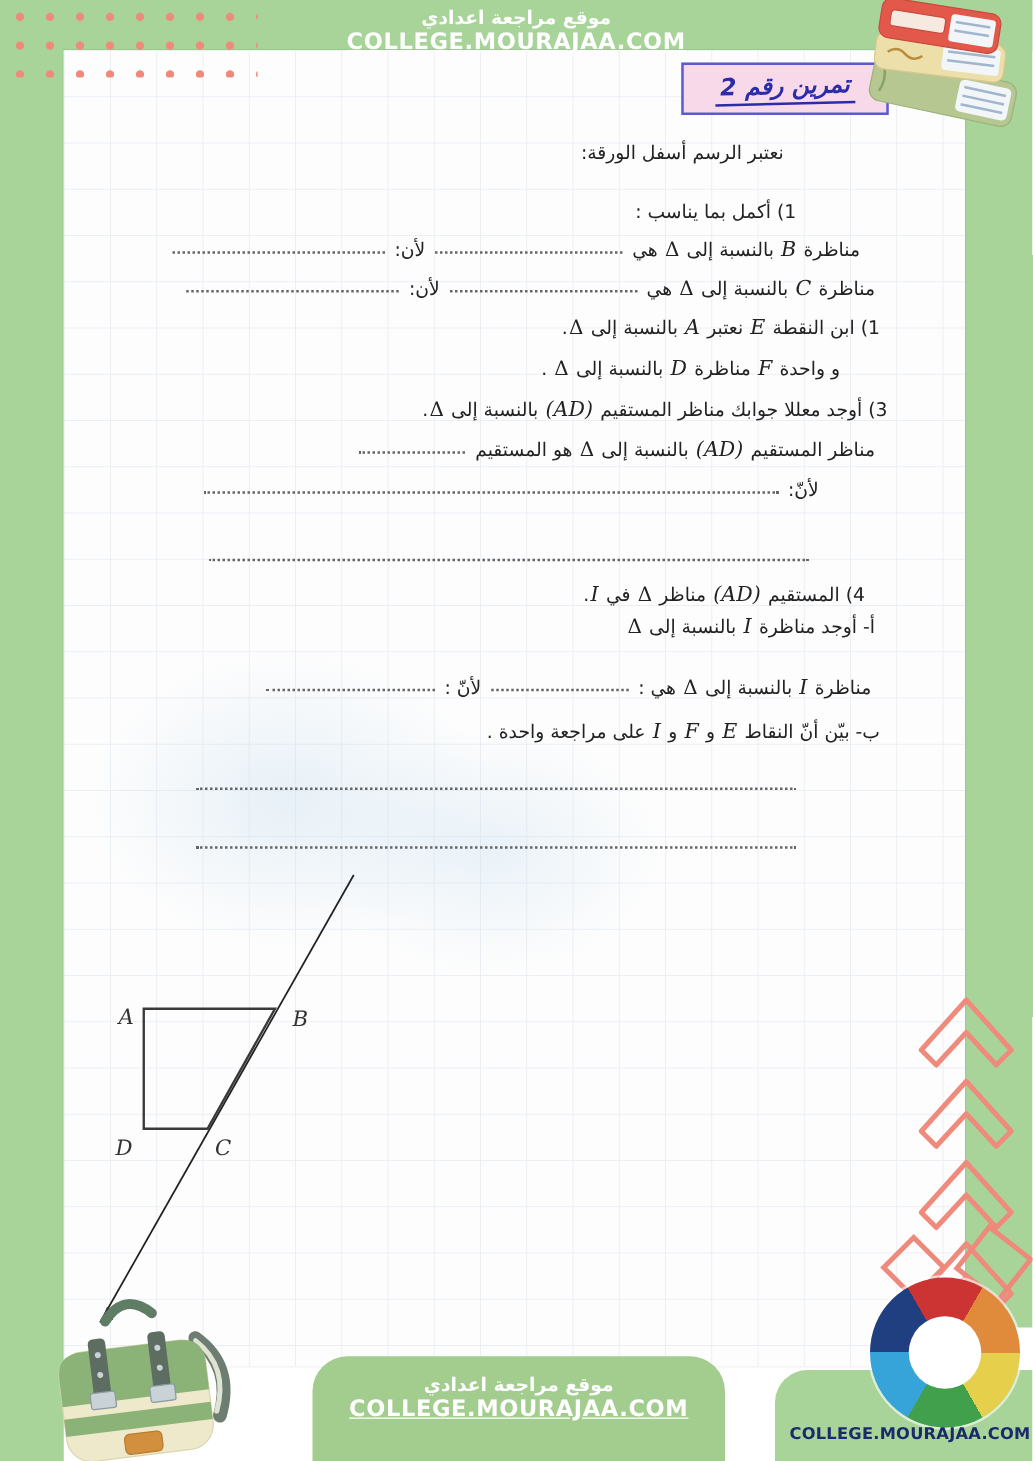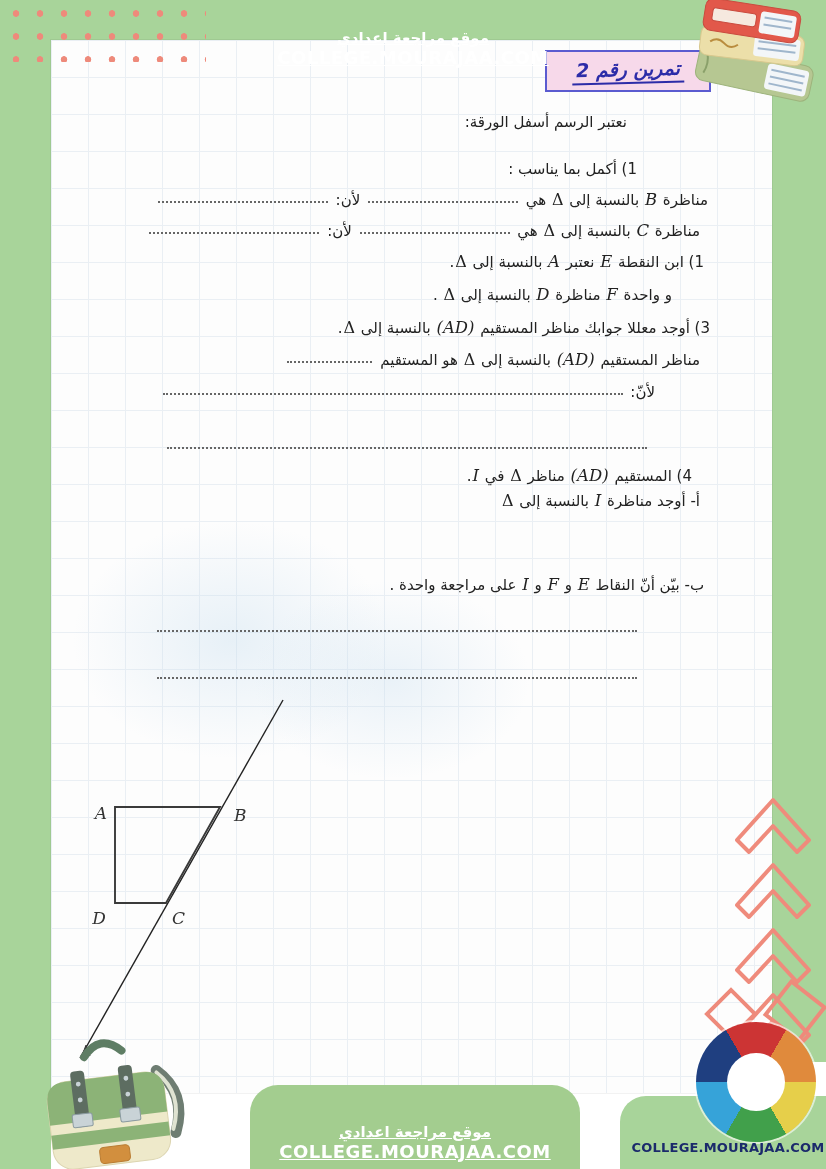--- a/index.html
+++ b/index.html
@@ -6,21 +6,21 @@
   .stage{position:relative;width:826px;height:1169px;background:#ffffff;overflow:hidden;
          font-family:"DejaVu Sans",sans-serif;}
   
   .bg-top{position:absolute;left:0;top:0;width:826px;height:41px;background:#a8d49a;}
   .bg-left{position:absolute;left:0;top:0;width:51px;height:1169px;background:#a8d49a;}
   .bg-right{position:absolute;left:772px;top:0;width:54px;height:1062px;background:#a8d49a;}
   .bg-corner-br{position:absolute;left:620px;top:1096px;width:206px;height:73px;background:#a8d49a;border-radius:26px 0 0 0;}
   
   .site-banner{position:absolute;left:0;width:826px;text-align:center;color:#fff;z-index:8;}
   .hdr{top:5px;}
-  .banner-l1{font-size:15px;font-weight:bold;text-decoration:underline;margin-top:24px;}
+  .banner-l1{font-size:15px;font-weight:bold;}
   .banner-l2{font-size:18px;font-weight:bold;text-decoration:underline;letter-spacing:.5px;}
   .footer-tab{position:absolute;left:250px;top:1085px;width:330px;height:84px;background:#a3cd8f;
               border-radius:28px 28px 0 0;z-index:6;}
   .footer-tab .inner{padding-top:14px;text-align:center;color:#fff;}
   
   .paper{position:absolute;left:51px;top:40px;width:721px;height:1053px;background:#fdfdfd;
          box-shadow:0 0 0 1px rgba(0,0,0,.05);z-index:2;
          background-image:linear-gradient(#eaeff4 1px,transparent 1px),linear-gradient(90deg,#eaeff4 1px,transparent 1px);
          background-size:37px 37px;}
   .smudge{position:absolute;border-radius:50%;pointer-events:none;}
@@ -29,21 +29,21 @@
   
   .title-box{position:absolute;left:494px;top:10px;width:162px;height:38px;background:#f7d9ea;
              border:2px solid #5b5bd0;display:flex;align-items:center;justify-content:center;z-index:3;}
   .title-box span{font-size:19px;font-weight:bold;font-style:italic;color:#2c2ca8;
                   border-bottom:2px solid #2c2ca8;transform:rotate(-1.5deg);padding:0 4px 2px;}
   
   .wsline{position:absolute;direction:rtl;font-size:15px;color:#222;white-space:nowrap;line-height:1.25;}
   .wsline .math{font-family:"DejaVu Serif",serif;font-style:italic;font-size:16.5px;padding:0 1px;}
   .wsline .sym{font-family:"DejaVu Serif",serif;font-size:16px;padding:0 1px;}
   .wsline .dots{display:inline-block;height:4px;border-bottom:2px dotted #666;vertical-align:2px;margin:0 3px;}
-  .l0{top:73px;right:145px}.l1{top:120px;right:135px}.l2{top:150px;right:64px}.l3{top:181px;right:72px}
+  .l0{top:73px;right:145px}.l1{top:120px;right:135px}.l2{top:150px;right:84px}.l3{top:181px;right:72px}
   .l4{top:212px;right:68px}.l5{top:245px;right:100px}.l6{top:278px;right:62px}.l7{top:310px;right:72px}
   .l8{top:343px;right:117px}.l9{top:397px;right:122px}.l10{top:426px;right:80px}.l11{top:451px;right:72px}
   .l12{top:500px;right:75px}.l13{top:535px;right:68px}.l14{top:580px;right:132px}.l15{top:627px;right:132px}
   
   .fig{position:absolute;left:0;top:0;width:721px;height:1053px;pointer-events:none;}
   .fig text{font-family:"DejaVu Serif",serif;font-style:italic;font-size:17px;fill:#333;}
   .fig text.delta{font-style:normal;font-size:14px;}
   
   .dot-grid{position:absolute;left:0;top:0;width:206px;height:62px;z-index:5;
             background-image:radial-gradient(circle,#ee8a7b 3px,rgba(238,138,123,0) 3.6px);
@@ -92,20 +92,21 @@
     <div class="wsline l2"><span>مناظرة </span><span class="math">B</span><span> بالنسبة إلى </span><span class="sym">Δ</span><span> هي </span><span class="dots" style="width: 150px;"></span><span> لأن: </span><span class="dots" style="width: 170px;"></span></div>
     <div class="wsline l3"><span>مناظرة </span><span class="math">C</span><span> بالنسبة إلى </span><span class="sym">Δ</span><span> هي </span><span class="dots" style="width: 150px;"></span><span> لأن: </span><span class="dots" style="width: 170px;"></span></div>
     <div class="wsline l4"><span>1) ابن النقطة </span><span class="math">E</span><span> نعتبر </span><span class="math">A</span><span> بالنسبة إلى </span><span class="sym">Δ</span><span>.</span></div>
     <div class="wsline l5"><span>و واحدة </span><span class="math">F</span><span> مناظرة </span><span class="math">D</span><span> بالنسبة إلى </span><span class="sym">Δ</span><span> .</span></div>
     <div class="wsline l6"><span>3) أوجد معللا جوابك مناظر المستقيم </span><span class="math">(AD)</span><span> بالنسبة إلى </span><span class="sym">Δ</span><span>.</span></div>
     <div class="wsline l8"><span>لأنّ: </span><span class="dots" style="width: 460px;"></span></div>
     <div class="wsline l7"><span>مناظر المستقيم </span><span class="math">(AD)</span><span> بالنسبة إلى </span><span class="sym">Δ</span><span> هو المستقيم </span><span class="dots" style="width: 85px;"></span></div>
     <div class="wsline l9"><span class="dots" style="width: 480px;"></span></div>
     <div class="wsline l10"><span>4) المستقيم </span><span class="math">(AD)</span><span> مناظر </span><span class="sym">Δ</span><span> في </span><span class="math">I</span><span>.</span></div>
     <div class="wsline l11"><span>أ- أوجد مناظرة </span><span class="math">I</span><span> بالنسبة إلى </span><span class="sym">Δ</span></div>
+    <div class="wsline l12"><span>مناظرة </span><span class="math">I</span><span> بالنسبة إلى </span><span class="sym">Δ</span><span> هي : </span><span class="dots" style="width: 110px;"></span><span> لأنّ : </span><span class="dots" style="width: 135px;"></span></div>
     <div class="wsline l13"><span>ب- بيّن أنّ النقاط </span><span class="math">E</span><span> و </span><span class="math">F</span><span> و </span><span class="math">I</span><span> على مراجعة واحدة .</span></div>
     <div class="wsline l14"><span class="dots" style="width: 480px;"></span></div>
     <div class="wsline l15"><span class="dots" style="width: 480px;"></span></div>
 
     <svg class="fig" viewBox="0 0 721 1053">
       <line x1="232" y1="660" x2="29" y2="1018" stroke="#222" stroke-width="1.4"></line>
       <path d="M64,767 L169,767 L115,863 L64,863 Z" fill="none" stroke="#3a3a3a" stroke-width="1.9"></path>
       <text x="56" y="779" text-anchor="end">A</text>
       <text x="183" y="781" text-anchor="start">B</text>
       <text x="121" y="884" text-anchor="start">C</text>

